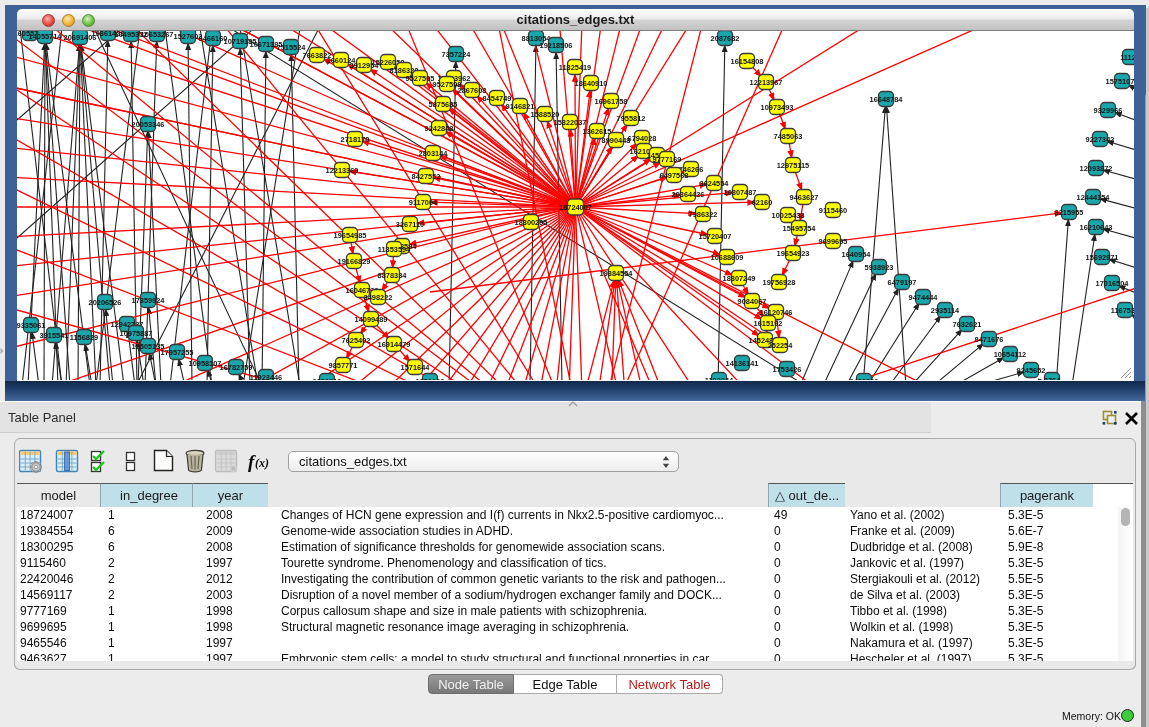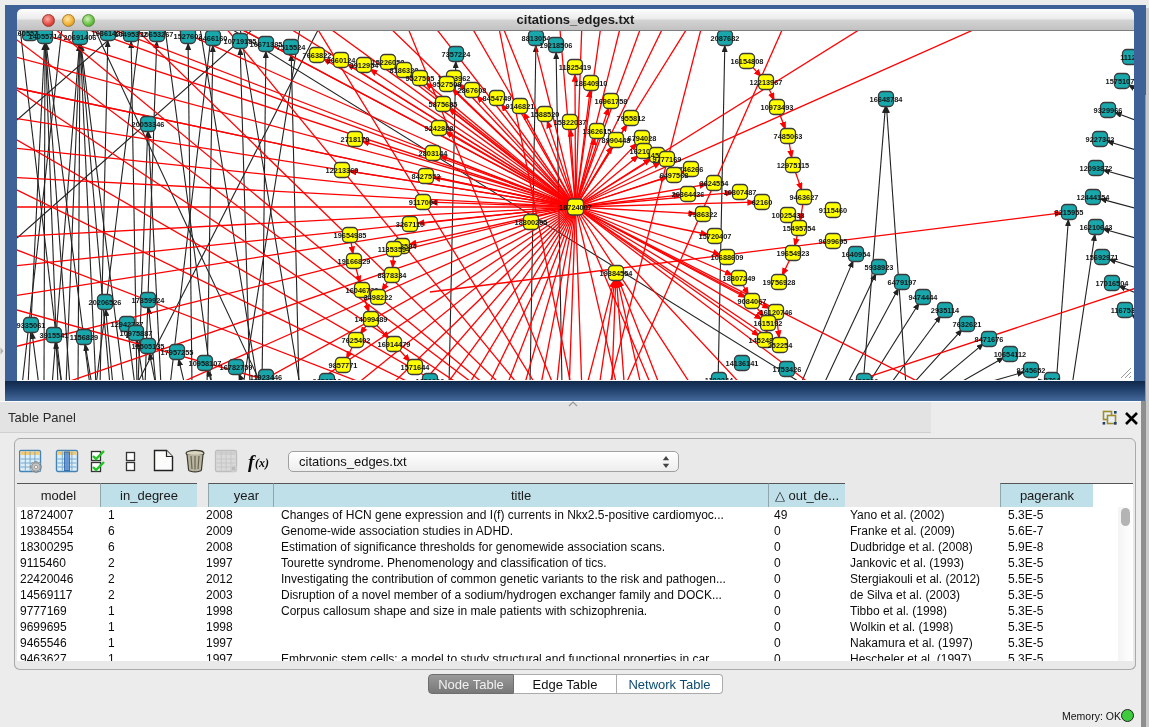--- a/index.html
+++ b/index.html
@@ -612,22 +612,21 @@
       <text x="229" y="19" font-family="Liberation Serif, serif" font-size="19" font-style="italic" font-weight="bold" fill="#0a0a0a">f</text>
       <text x="236" y="18" font-family="Liberation Serif, serif" font-size="12" font-style="italic" font-weight="bold" fill="#0a0a0a">(x)</text>
     </svg>
 <div class="abs" id="dropdown">citations_edges.txt
  <svg class="abs" style="right:8px;top:4px" width="8" height="12">
         <path d="M4,0 L7.2,4.2 L0.8,4.2 z M4,12 L7.2,7.8 L0.8,7.8 z" fill="#444"></path>
       </svg>
 </div>
 <div class="hcell" style="left:17px;width:83px;background:#e9e9e9;border-left:none">model</div>
 <div class="hcell" style="left:100px;width:97px">in_degree</div>
-<div class="hcell" style="left:208px;width:76px">year</div>
-<div class="hcell" style="left:273px;width:495px">title</div>
+<div class="hcell" style="left:192px;width:76px">year</div>
 <div class="hcell" style="left:768px;width:77px">△ out_de...</div>
 <div class="hcell" style="left:1000px;width:93px">pagerank</div>
 <div class="abs" style="left:1093px;top:483px;width:40px;height:24px;background:#fff;border-top:1px solid #555"></div>
 <div class="abs" style="left:17px;top:507px;width:1116px;height:161px;background:#fff;border-top:1px solid #555"></div>
 <div class="trow" style="top:507px">
       <span style="left:3px">18724007</span>
       <span style="left:91px">1</span>
       <span style="left:189px">2008</span>
       <span style="left:264px">Changes of HCN gene expression and I(f) currents in Nkx2.5-positive cardiomyoc...</span>
       <span style="left:757px">49</span>
@@ -651,21 +650,21 @@
       <span style="left:757px">0</span>
       <span style="left:833px">Dudbridge et al. (2008)</span>
       <span style="left:991px">5.9E-8</span>
     </div>
 <div class="trow" style="top:555px">
       <span style="left:3px">9115460</span>
       <span style="left:91px">2</span>
       <span style="left:189px">1997</span>
       <span style="left:264px">Tourette syndrome. Phenomenology and classification of tics.</span>
       <span style="left:757px">0</span>
-      <span style="left:833px">Jankovic et al. (1993)</span>
+      <span style="left:833px">Jankovic et al. (1997)</span>
       <span style="left:991px">5.3E-5</span>
     </div>
 <div class="trow" style="top:571px">
       <span style="left:3px">22420046</span>
       <span style="left:91px">2</span>
       <span style="left:189px">2012</span>
       <span style="left:264px">Investigating the contribution of common genetic variants to the risk and pathogen...</span>
       <span style="left:757px">0</span>
       <span style="left:833px">Stergiakouli et al. (2012)</span>
       <span style="left:991px">5.5E-5</span>
@@ -685,20 +684,21 @@
       <span style="left:189px">1998</span>
       <span style="left:264px">Corpus callosum shape and size in male patients with schizophrenia.</span>
       <span style="left:757px">0</span>
       <span style="left:833px">Tibbo et al. (1998)</span>
       <span style="left:991px">5.3E-5</span>
     </div>
 <div class="trow" style="top:619px">
       <span style="left:3px">9699695</span>
       <span style="left:91px">1</span>
       <span style="left:189px">1998</span>
+      <span style="left:264px">Structural magnetic resonance image averaging in schizophrenia.</span>
       <span style="left:757px">0</span>
       <span style="left:833px">Wolkin et al. (1998)</span>
       <span style="left:991px">5.3E-5</span>
     </div>
 <div class="trow" style="top:635px">
       <span style="left:3px">9465546</span>
       <span style="left:91px">1</span>
       <span style="left:189px">1997</span>
       <span style="left:757px">0</span>
       <span style="left:833px">Nakamura et al. (1997)</span>
@@ -712,21 +712,21 @@
       <span style="left:757px">0</span>
       <span style="left:833px">Hescheler et al. (1997)</span>
       <span style="left:991px">5.3E-5</span>
     </div>
 <div class="abs" style="left:1118px;top:507px;width:15px;height:161px;background:linear-gradient(90deg,#f4f4f4,#fff)"></div>
 <div class="abs" style="left:1121px;top:508px;width:9px;height:18px;background:#b4b4b4;border-radius:5px"></div>
 <div class="abs" style="left:0px;top:669px;width:1141px;height:58px;background:#ececec"></div>
 <div class="abs" style="left:14px;top:661px;width:1122px;height:9px;border:1px solid #aaa;border-top:none;border-radius:0 0 6px 6px;background:#e9e9e9"></div>
 <div class="seg" style="left:428px;width:86px;background:linear-gradient(180deg,#9a9a9a,#787878);color:#f2f2f2;border:1px solid #6e6e6e;border-radius:4px 0 0 4px">Node Table</div>
 <div class="seg" style="left:514px;width:103px;background:#fff;color:#111;border:1px solid #ababab;border-left:none">Edge Table</div>
-<div class="seg" style="left:617px;width:106px;background:#fff;color:#0c4a6e;border:1px solid #ababab;border-left:none;border-radius:0 4px 4px 0">Network Table</div>
+<div class="seg" style="left:617px;width:106px;background:#fff;color:#b91c1c;border:1px solid #ababab;border-left:none;border-radius:0 4px 4px 0">Network Table</div>
 <div class="abs" style="left:1062px;top:710px;font-size:10.5px;color:#111">Memory: OK</div>
 <div class="abs" style="left:1121px;top:709px;width:13px;height:13px;border-radius:50%;background:#3ecb3e;border:1.5px solid #222"></div>
 <svg class="abs" style="left:568px;top:401px" width="10" height="6">
       <path d="M1,5 L5,1 L9,5" stroke="#999" stroke-width="1.2" fill="none"></path>
     </svg>
 <svg class="abs" style="left:0px;top:347px" width="4" height="8">
       <path d="M0.5,0.5 L3.5,4 L0.5,7.5 z" fill="#b0b0b0"></path>
     </svg>
 <div class="abs" style="left:1141px;top:401px;width:5px;height:326px;background:#8e8e8e"></div>
 <div class="abs" style="left:1145px;top:95px;width:2px;height:306px;background:#979797"></div>

